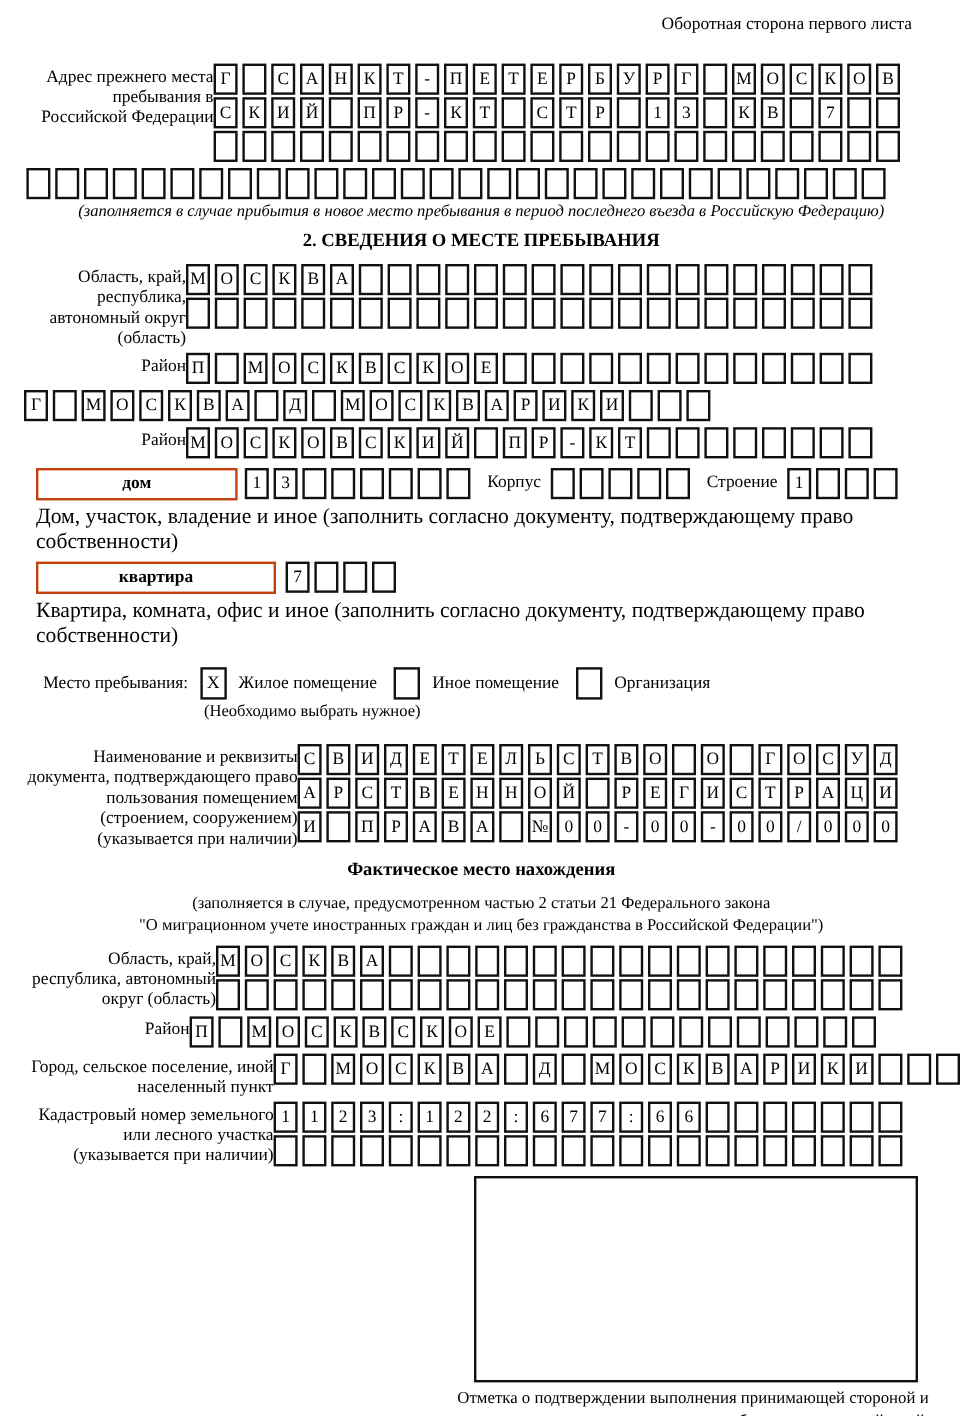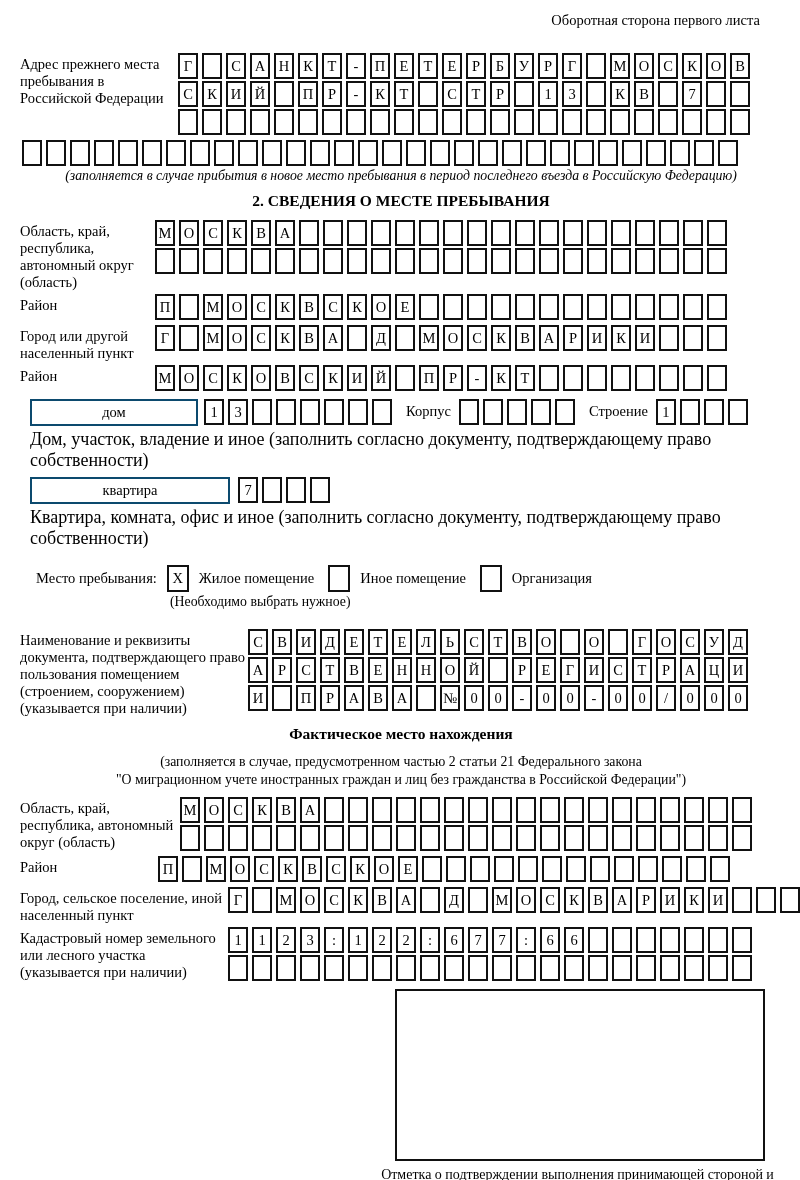--- a/index.html
+++ b/index.html
@@ -2,35 +2,35 @@
 <html><head>
 <meta charset="utf-8">
 <style>
   html,body{margin:0;padding:0;background:#fff;}
   .page{
     width:800px;height:1180px;background:#ffffff;color:#000;
     font-family:"Liberation Serif", serif;
     box-sizing:border-box;padding:12px 18px 0 20px;position:relative;overflow:hidden;
   }
   .topnote{text-align:right;font-size:14.5px;padding-right:22px;margin-bottom:24px;}
-  .field{display:flex;align-items:flex-start;margin-bottom:3px;}
+  .field{display:flex;align-items:flex-start;margin-bottom:3px;text-align:right;}
   .flabel{flex:0 0 auto;font-size:14.5px;line-height:17px;padding-top:3px;}
   .rows{flex:0 0 auto;}
   .cellrow{display:flex;margin-bottom:2px;}
   .cell{
     flex:0 0 auto;width:20px;height:26px;box-sizing:border-box;
     border:2px solid #111;margin-right:4px;background:#fff;
     display:flex;align-items:center;justify-content:center;
     font-size:14.5px;line-height:1;
   }
   .note-center{text-align:center;font-size:13.8px;margin:2px 0 6px 0;font-style:italic;}
   .sec-title{text-align:center;font-weight:bold;font-size:15.5px;margin:8px 0 10px 0;}
   .widebox{
-    box-sizing:border-box;border:2px solid #0c4a6e;height:27px;display:flex;
-    align-items:center;justify-content:center;font-size:14.5px;flex:0 0 auto;
+    box-sizing:border-box;border:2px solid #c2410c;height:27px;display:flex;
+    align-items:center;justify-content:center;font-size:14.5px;flex:0 0 auto;font-weight:bold;
   }
   .inline-label{font-size:14.5px;padding:4px 8px 0 10px;flex:0 0 auto;}
   .houserow{display:flex;align-items:flex-start;margin:6px 0 2px 10px;}
   .caption{font-size:18px;margin:2px 0 6px 10px;}
   .stayrow{display:flex;align-items:center;margin:16px 0 0 16px;font-size:14.5px;}
   .checkbox{
     box-sizing:border-box;width:22px;height:27px;border:2px solid #111;
     display:flex;align-items:center;justify-content:center;font-size:14.5px;flex:0 0 auto;
   }
   .stay-label{padding:0 14px 0 10px;}
@@ -254,21 +254,20 @@
         <div class="cell"></div>
         <div class="cell"></div>
         <div class="cell"></div>
         <div class="cell"></div>
         <div class="cell"></div>
         <div class="cell"></div>
       </div>
   </div>
 
   <div class="field">
-    <div class="flabel" style="width:135px;">Город или другой населенный пункт</div>
     <div class="cellrow">
         <div class="cell">Г</div>
         <div class="cell"></div>
         <div class="cell">М</div>
         <div class="cell">О</div>
         <div class="cell">С</div>
         <div class="cell">К</div>
         <div class="cell">В</div>
         <div class="cell">А</div>
         <div class="cell"></div>

